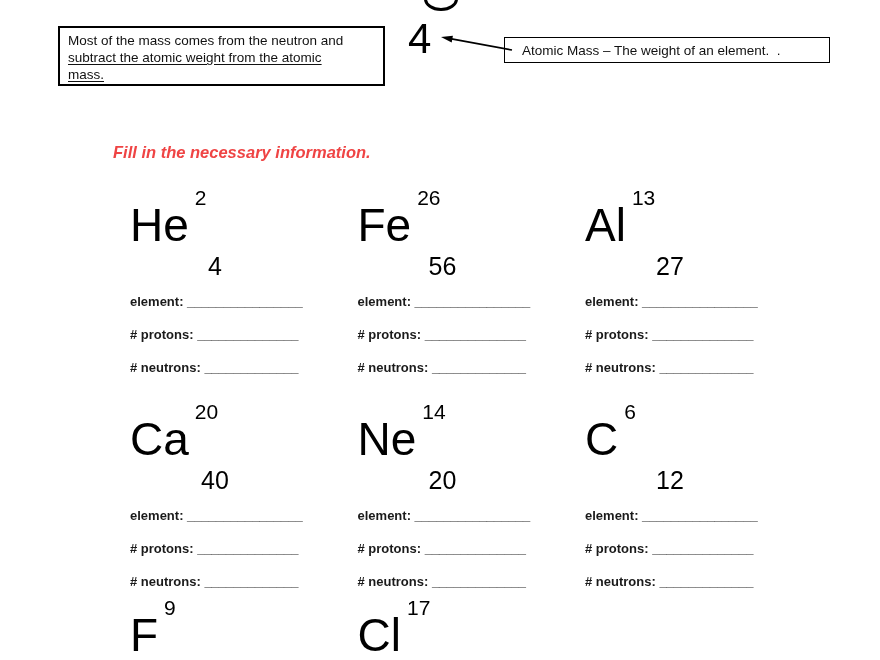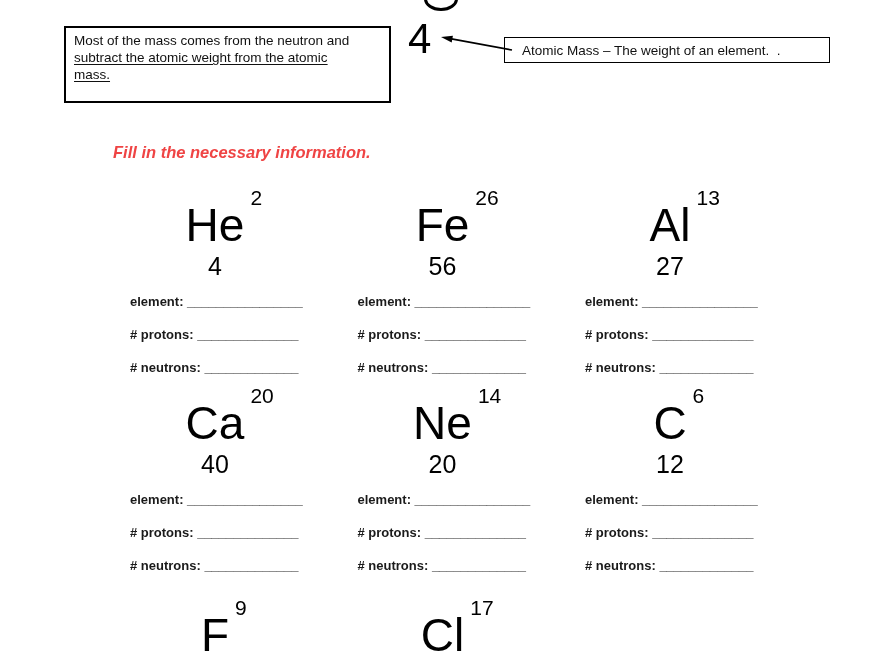--- a/index.html
+++ b/index.html
@@ -22,22 +22,22 @@
     left: 424px; top: -13px;
     width: 28px; height: 18px;
     border: 3px solid #000;
     border-radius: 50%;
     background: transparent;
   }
 
   
   .note-box {
     position: absolute;
-    left: 64px; top: 26px;
-    width: 327px; height: 77px;
+    left: 58px; top: 26px;
+    width: 327px; height: 60px;
     box-sizing: border-box;
     border: 2px solid #000;
     padding: 4px 8px;
     font-size: 13.5px;
     line-height: 17px;
     color: #111;
   }
   .note-line { white-space: pre; }
   .u { text-decoration: underline; text-underline-offset: 2px; }
 
@@ -83,30 +83,29 @@
   }
 
   
   .row {
     position: absolute;
     left: 130px;
     display: flex;
     column-gap: 57.5px;
   }
   .row-1 { top: 178px; }
-  .row-2 { top: 376px; }
+  .row-2 { top: 392px; }
   .row-3 { top: 588px; }
 
   .card { position: relative; width: 170px; }
 
   .sym-row {
     margin-top: 24px;
     height: 46px;
     line-height: 46px;
-    text-align: center;
   }
   .sym-group {
     display: inline-block;
     position: relative;
     line-height: 46px;
   }
   .symbol {
     font-size: 46px;
     color: #000;
   }

